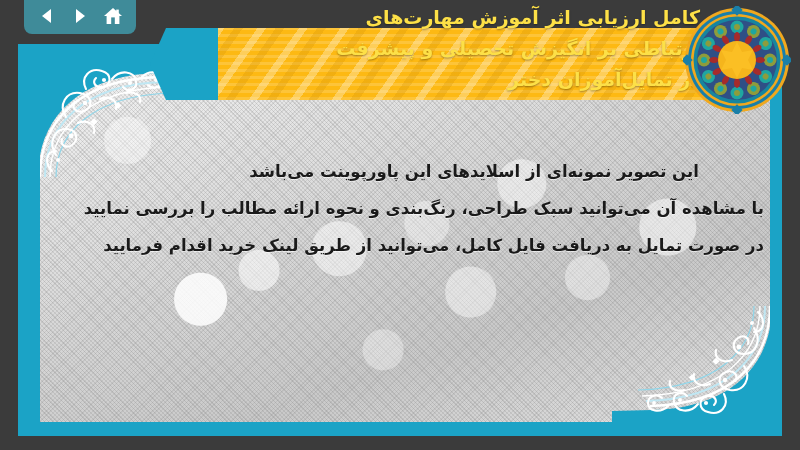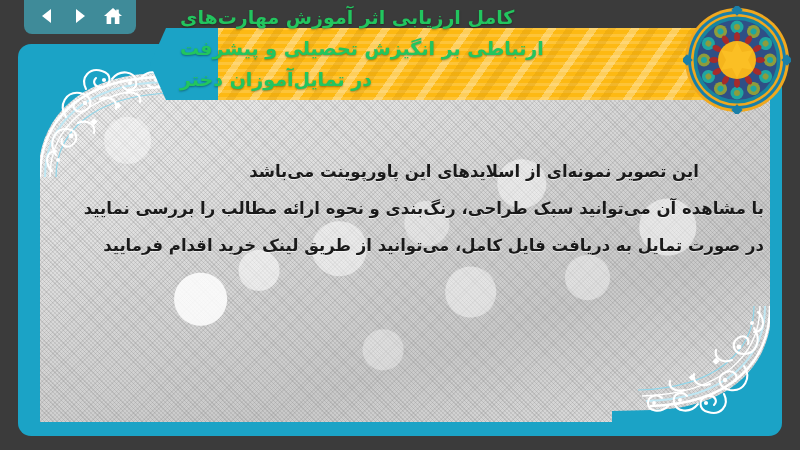--- a/index.html
+++ b/index.html
@@ -20,21 +20,20 @@
 
   
   #slide-frame {
     position: absolute;
     left: 18px;
     top: 44px;
     width: 764px;
     height: 392px;
     background: #1ba3c6;
     box-sizing: border-box;
-    border-radius: 13px;
   }
   #slide-inner {
     position: absolute;
     left: 22px;
     top: 17px;
     right: 12px;
     bottom: 14px;
     background:
       radial-gradient(circle at 22% 66%, rgba(255,255,255,.85) 0 26px, rgba(255,255,255,0) 27px),
       radial-gradient(circle at 30% 58%, rgba(255,255,255,.55) 0 20px, rgba(255,255,255,0) 21px),
@@ -106,23 +105,23 @@
     left: 150px;
     top: 28px;
     width: 68px;
     height: 72px;
   }
   #title-text {
     position: absolute;
     left: 180px;
     top: 2px;
     width: 520px;
-    text-align: left;
+    text-align: right;
     direction: rtl;
-    color: #22c55e;
+    color: #fde047;
     font-size: 19px;
     line-height: 31px;
     font-weight: 700;
     text-shadow: 0 1px 2px rgba(0,0,0,.35);
   }
   #title-text .tline { white-space: nowrap; }
 
   
   #medallion {
     position: absolute;

